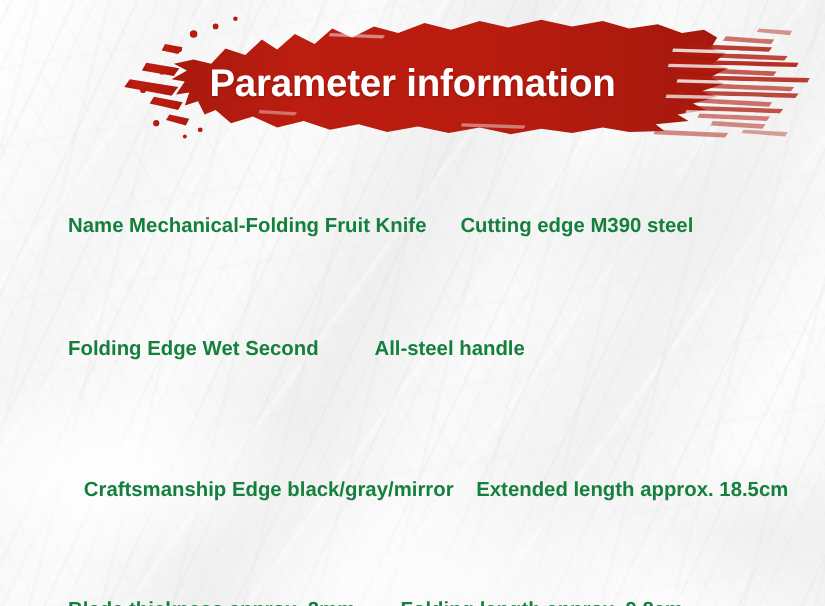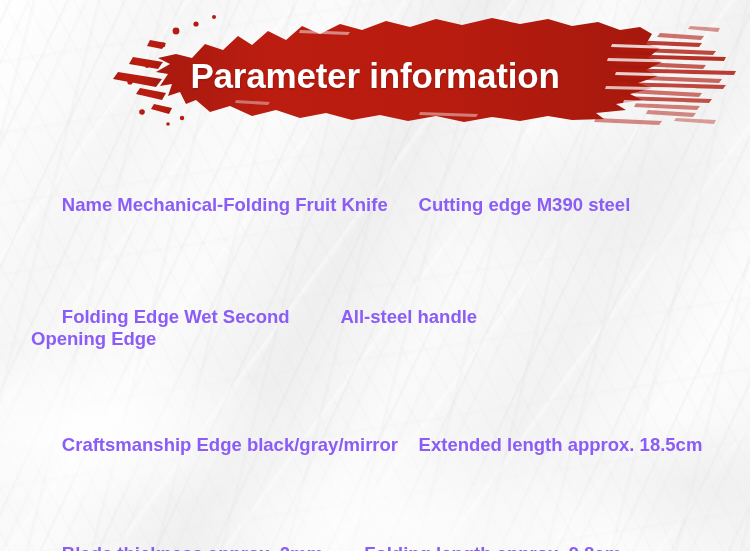--- a/index.html
+++ b/index.html
@@ -119,33 +119,33 @@
 
   
   #spec-list {
     position: absolute;
     left: 31px;
     top: 172px;
     width: 700px;
   }
   .spec-row {
     display: block;
-    color: #8b5cf6;
+    color: #15803d;
     font-family: "Liberation Sans", sans-serif;
     font-weight: bold;
     font-size: 18.5px;
     line-height: 22px;
     white-space: pre;
   }
   .spec-row .col-a { }
   .spec-row .col-b { }
 
   .r0 { margin-top: 0px;  }
   .r1 { margin-top: 46px; }
-  .r2 { margin-top: 40px; }
+  .r2 { margin-top: 40px; text-align: center; }
   .r3 { margin-top: 43px; }
 </style>
 </head>
 <body>
 
 <div id="page">
 
   <div class="paper-base"></div>
   <div class="paper-streaks"></div>
   <div class="paper-crinkle"></div>
@@ -227,21 +227,21 @@
 
   <div id="page-title">Parameter information</div>
 
   <div id="spec-list">
 
     <div class="spec-row r0">
       <span class="col-a">Name Mechanical-Folding Fruit Knife</span><span class="gap">      </span><span class="col-b">Cutting edge M390 steel</span>
     </div>
 
     <div class="spec-row r1">
-      <span class="col-a">Folding Edge Wet Second</span><span class="gap">          </span><span class="col-b">All-steel handle</span><br><span class="col-wrap">Opening Edge</span>
+      <span class="col-a">Folding Edge Wet Second</span><span class="gap">          </span><span class="col-b">All-steel handle</span><br>
     </div>
 
     <div class="spec-row r2">
       <span class="col-a">Craftsmanship Edge black/gray/mirror</span><span class="gap">    </span><span class="col-b">Extended length approx. 18.5cm</span>
     </div>
 
     <div class="spec-row r3">
       <span class="col-a">Blade thickness approx. 2mm</span><span class="gap">        </span><span class="col-b">Folding length approx. 9.8cm</span>
     </div>
 

